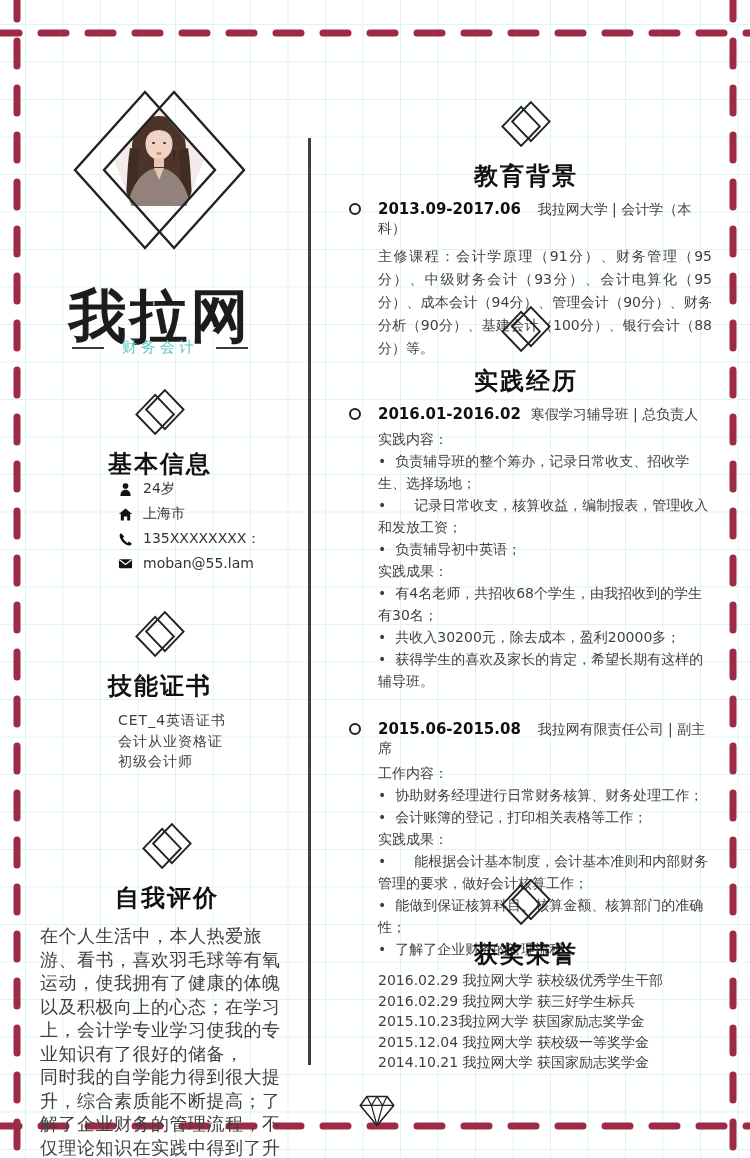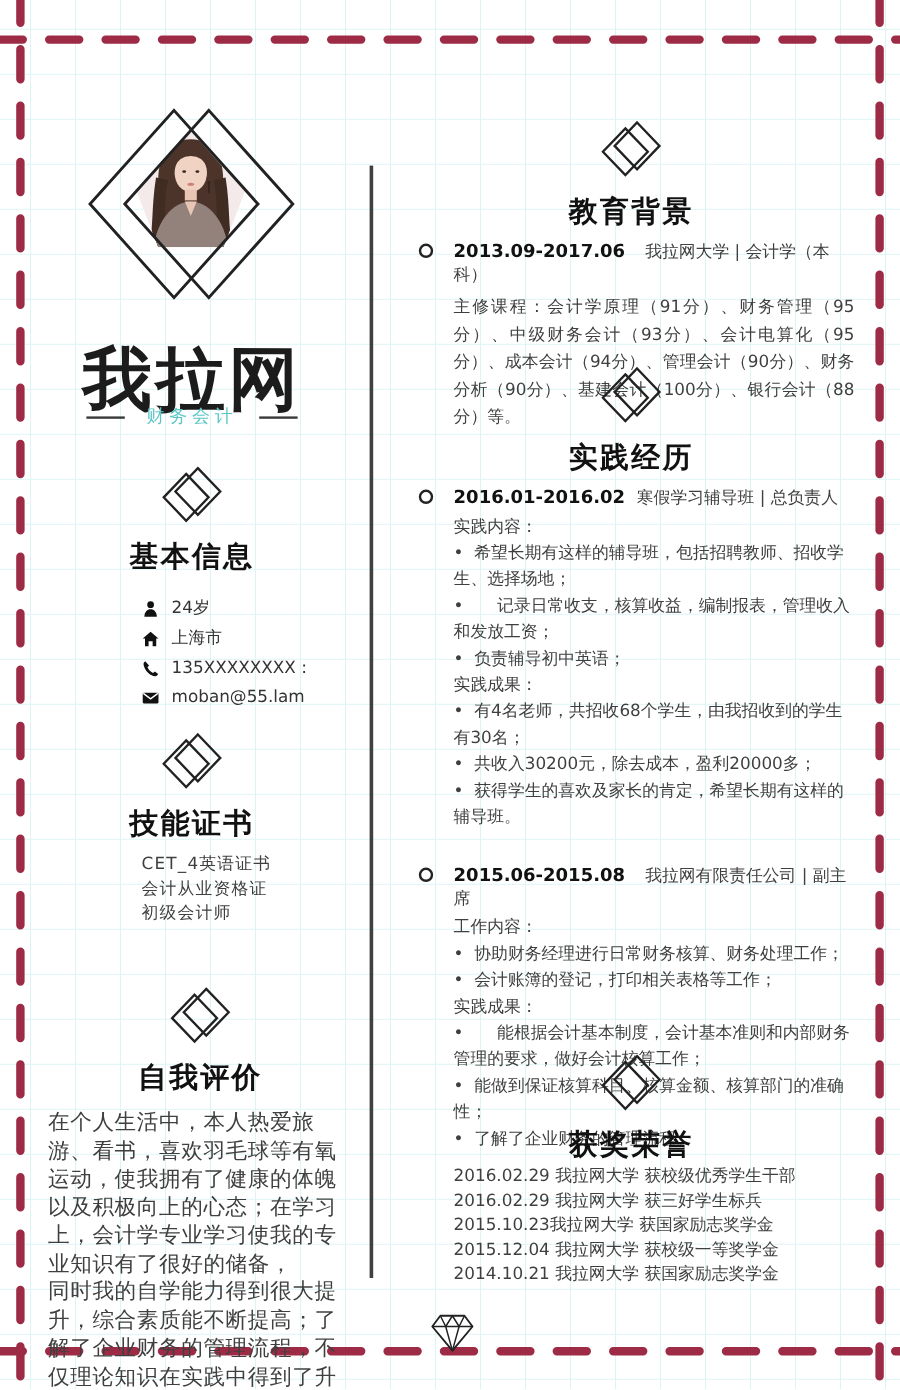--- a/index.html
+++ b/index.html
@@ -26,21 +26,21 @@
   .subtitle{color:#5ec7c6;font-size:15px;letter-spacing:4px;}
 
   .lsec{position:absolute;left:40px;width:240px;text-align:center;}
   .lsec.basic{top:386px;}
   .lsec.skill{top:608px;}
   .lsec.self{top:820px;width:254px;}
 
   .sec-icon{display:inline-block;}
   h2.sec-title{font-size:24px;font-weight:bold;color:#111;margin:6px 0 0 0;letter-spacing:2px;}
 
-  .info-list{margin-top:18px;text-align:left;padding-left:78px;}
+  .info-list{text-align:left;padding-left:78px;}
   .info-row{display:flex;align-items:center;margin-bottom:7px;}
   .info-row .ic{width:15px;height:15px;margin-right:10px;flex:0 0 15px;}
   .info-row .tx{font-size:14px;color:#333;}
 
   .skill-list{margin-top:8px;text-align:left;padding-left:78px;}
   .skill-list .sk{font-size:14px;color:#3f3f3f;line-height:20.5px;letter-spacing:1px;}
 
   .self-text{margin-top:10px;text-align:left;font-size:18px;color:#3f3f3f;
              line-height:23.5px;letter-spacing:0.5px;}
   .self-text p{margin:0;}
@@ -218,21 +218,21 @@
     <div class="entries">
 
       <div class="entry">
         <span class="marker"></span>
         <div class="date-row">
           <span class="date">2016.01-2016.02</span>
           <span class="detail near">寒假学习辅导班 | 总负责人</span>
         </div>
         <div class="exp-lines">
           <p class="line">实践内容：</p>
-          <p class="line bullet">希望长期有这样的辅导班，包括招聘教师、招收学生、选择场地；</p>
+          <p class="line bullet">负责辅导班的整个筹办，记录日常收支、招收学生、选择场地；</p>
           <p class="line bullet wide">记录日常收支，核算收益，编制报表，管理收入和发放工资；</p>
           <p class="line bullet">负责辅导初中英语；</p>
           <p class="line">实践成果：</p>
           <p class="line bullet">有4名老师，共招收68个学生，由我招收到的学生有30名；</p>
           <p class="line bullet">共收入30200元，除去成本，盈利20000多；</p>
           <p class="line bullet">获得学生的喜欢及家长的肯定，希望长期有这样的辅导班。</p>
         </div>
       </div>
 
       <div class="entry">

